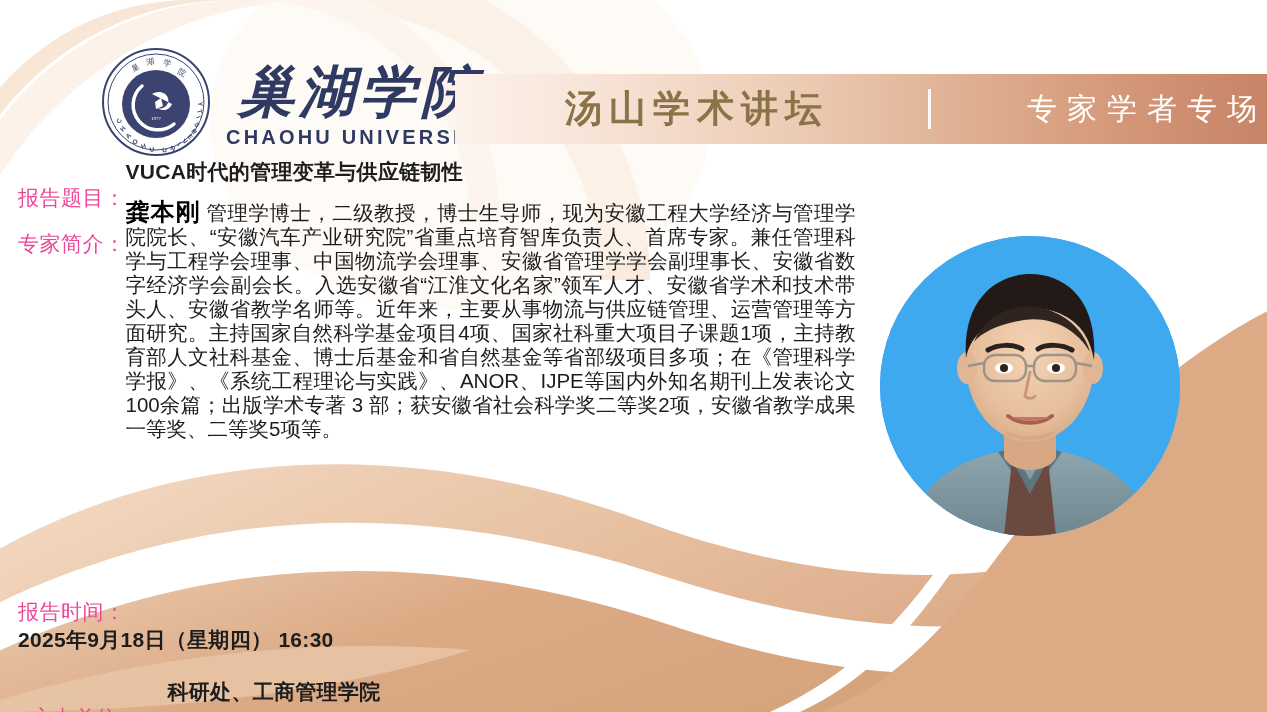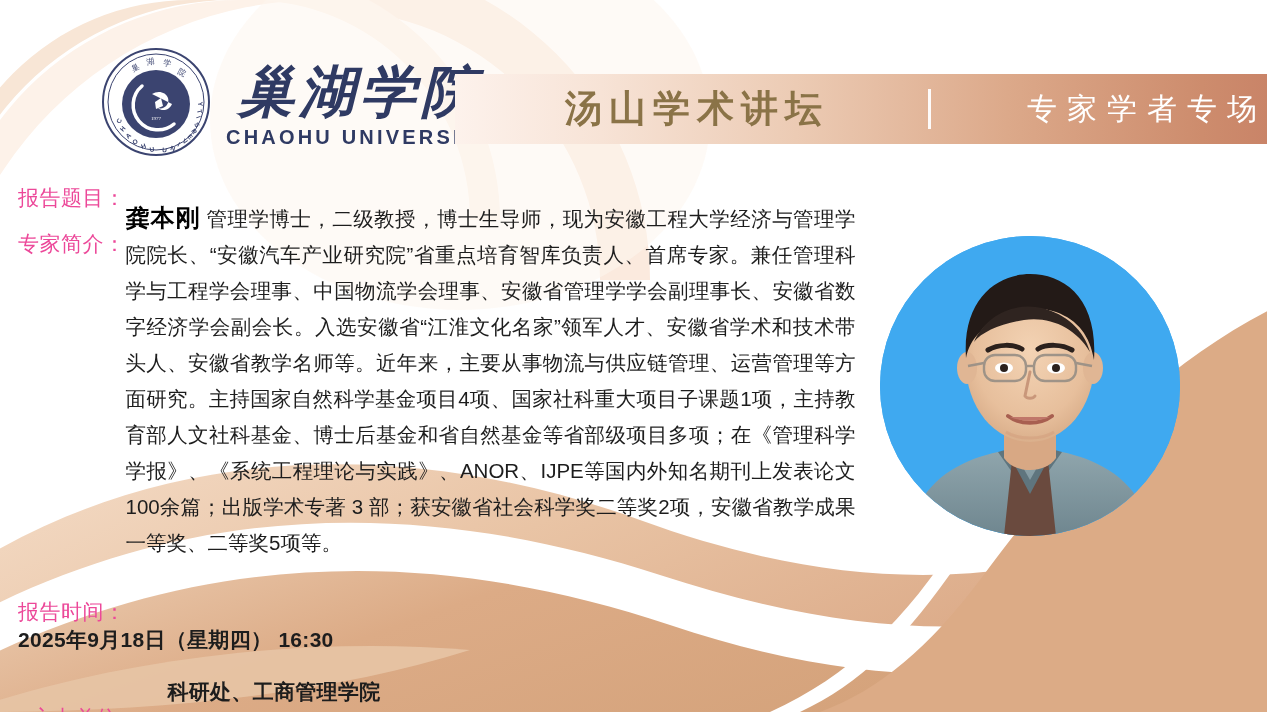--- a/index.html
+++ b/index.html
@@ -142,21 +142,21 @@
     left: 18px;
     top: 200px;
     width: 860px;
     display: flex;
     align-items: flex-start;
   }
   #row-bio .field-label { padding-top: 4px; }
   .bio-body {
     width: 730px;
     font-size: 20.5px;
-    line-height: 36px;
+    line-height: 24px;
     color: #1d1d1d;
     text-align: justify;
     text-justify: inter-ideograph;
   }
   .bio-name {
     font-size: 24px;
     font-weight: bold;
     color: #000000;
     letter-spacing: .5px;
   }
@@ -260,20 +260,21 @@
   </div>
 
   <div class="banner">
     <div class="banner-title">汤山学术讲坛</div>
     <div class="banner-divider"></div>
     <div class="banner-sub">专家学者专场</div>
   </div>
 
   <div class="field" id="row-title">
     <span class="field-label">报告题目：</span>
+    <span class="field-value-bold">VUCA时代的管理变革与供应链韧性</span>
   </div>
 
   <div id="row-bio">
     <span class="field-label">专家简介：</span>
     <div class="bio-body">
       <span class="bio-name">龚本刚</span><span> 管理学博士，二级教授，博士生导师，现为安徽工程大学经济与管理学院院长、“安徽汽车产业研究院”省重点培育智库负责人、首席专家。兼任管理科学与工程学会理事、中国物流学会理事、安徽省管理学学会副理事长、安徽省数字经济学会副会长。入选安徽省“江淮文化名家”领军人才、安徽省学术和技术带头人、安徽省教学名师等。近年来，主要从事物流与供应链管理、运营管理等方面研究。主持国家自然科学基金项目4项、国家社科重大项目子课题1项，主持教育部人文社科基金、博士后基金和省自然基金等省部级项目多项；在《管理科学学报》、《系统工程理论与实践》、ANOR、IJPE等国内外知名期刊上发表论文100余篇；出版学术专著 3 部；获安徽省社会科学奖二等奖2项，安徽省教学成果一等奖、二等奖5项等。</span>
     </div>
   </div>
 
   <div class="portrait">

